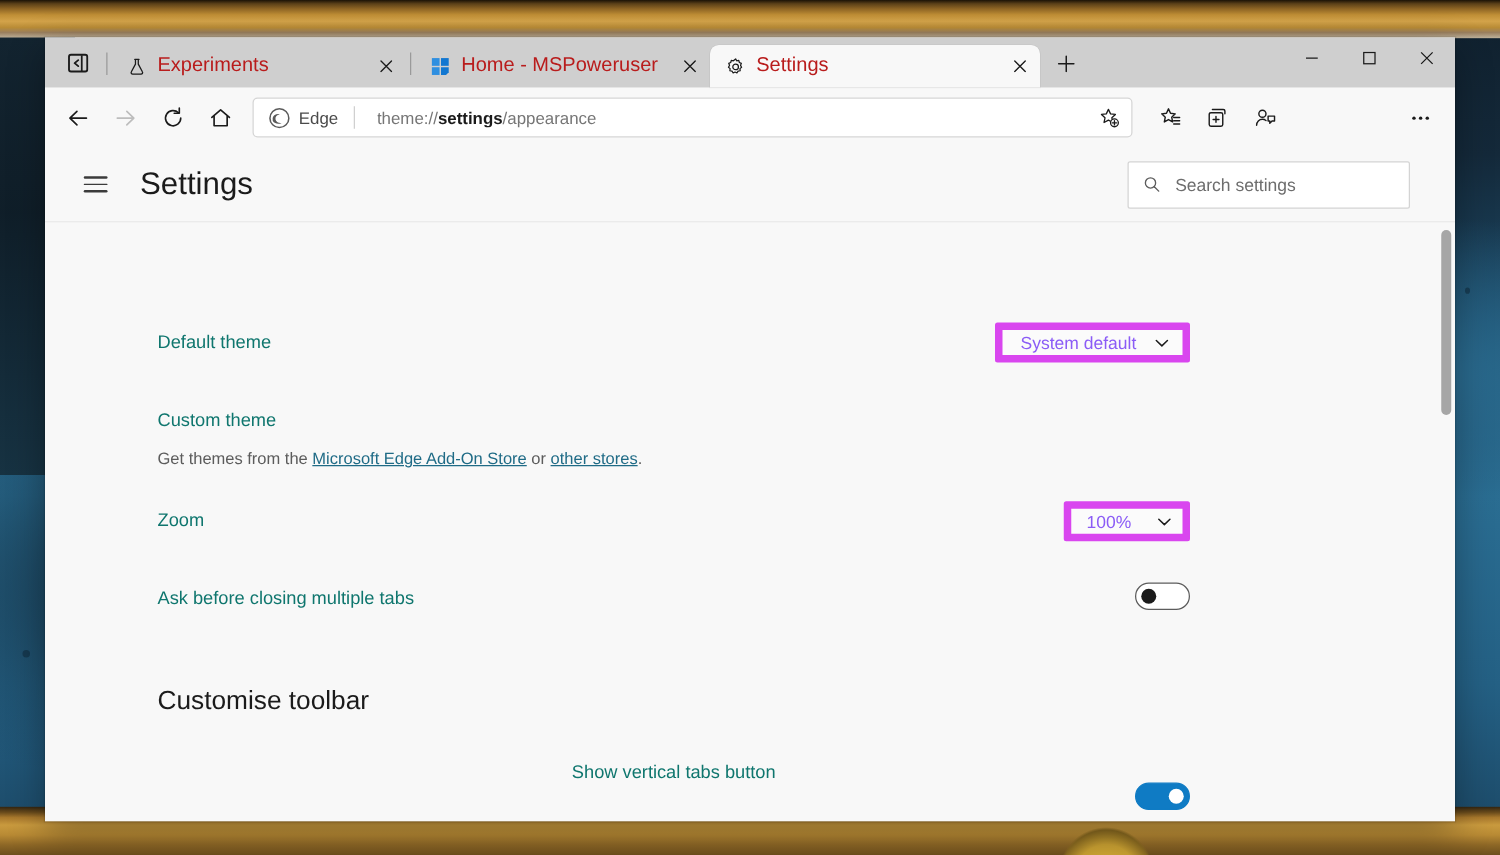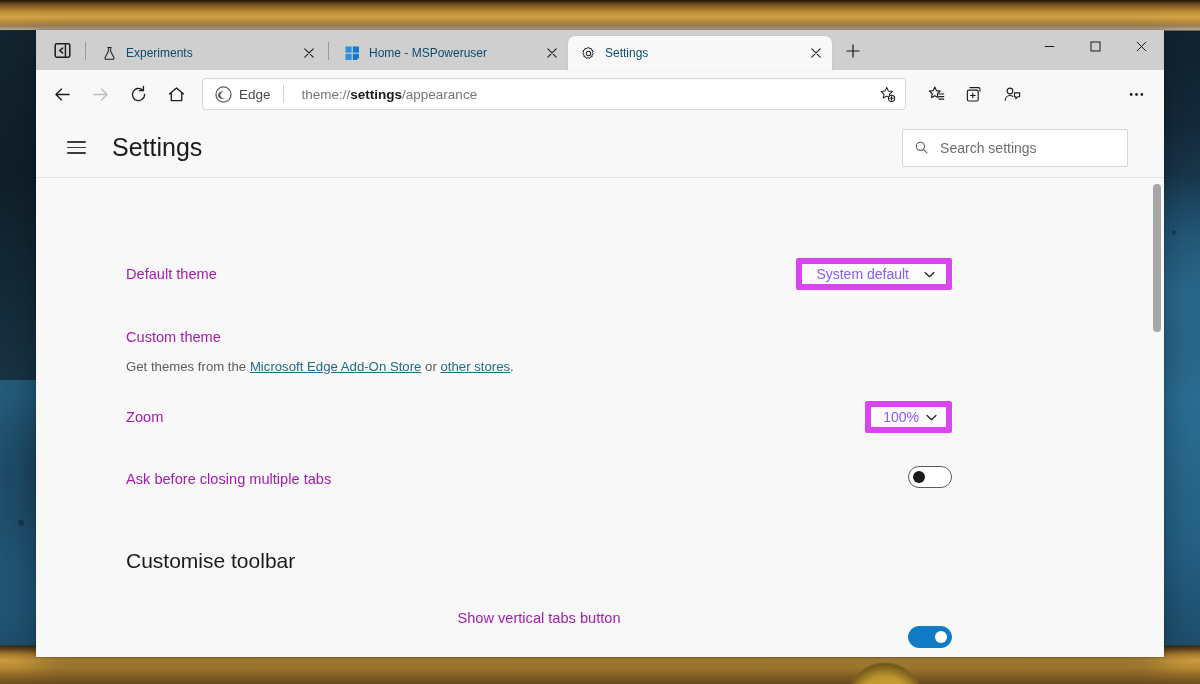--- a/index.html
+++ b/index.html
@@ -64,21 +64,21 @@
     width: 1px; height: 18px; background: #9a9a9a; margin: 0 3px 10px 3px; flex: none;
   }
   .tab {
     height: 34px; display: flex; align-items: center;
     padding: 0 6px 0 12px; gap: 9px;
     border-radius: 7px 7px 0 0; cursor: pointer; flex: none;
     position: relative;
   }
   .tab .favicon { width: 16px; height: 16px; flex: none; display:flex; align-items:center; justify-content:center;}
   .tab .title {
-    font-size: 12px; color: #0c4a6e; white-space: nowrap; overflow: hidden;
+    font-size: 16px; color: #b91c1c; white-space: nowrap; overflow: hidden;
     text-overflow: ellipsis; flex: 1 1 auto;
   }
   .tab .tabclose {
     width: 20px; height: 20px; flex: none; border-radius: 3px;
     display: flex; align-items: center; justify-content: center; cursor: pointer;
   }
   .tab.inactive { width: 236px; }
   .tab.active {
     width: 264px; background: #f8f8f8;
     box-shadow: 0 0 0 .5px rgba(0,0,0,.06);
@@ -153,32 +153,32 @@
     height: 478px; overflow: hidden; position: relative; background: #f8f8f8;
   }
   .content { padding: 44px 0 0 0; }
   .section-title {
     font-size: 21px; color: #1b1b1b; margin: 0 0 0 90px; font-weight: 400;
   }
   .row {
     display: flex; align-items: center; min-height: 36px;
     padding: 0 212px 0 90px;
   }
-  .row .label { font-size: 14.6px; color: #a21caf; }
+  .row .label { font-size: 14.6px; color: #0f766e; }
   .row .label.strong { font-weight: 400; }
   .row .ctrl { margin-left: auto; }
   .sub { font-size: 13.2px; color: #5c5c5c; margin: 4px 0 0 90px; }
   .sub a { color: #1f6b86; text-decoration: underline; cursor: pointer; }
 
   .select {
     height: 32px; min-width: 120px; background: #fbfbfb; border: 6px solid #d946ef;
     border-radius: 2px; display: inline-flex; align-items: center; justify-content: space-between;
     padding: 0 10px 0 14px; gap: 14px; cursor: pointer; font-size: 14px; color: #8b5cf6;
   }
-  .select.small { min-width: 76px; padding: 0 8px 0 12px; gap: 6px; }
+  .select.small { min-width: 76px; padding: 0 8px 0 12px; gap: 20px; }
 
   .toggle {
     width: 44px; height: 22px; border-radius: 11px; position: relative; cursor: pointer;
     flex: none; display: inline-block;
   }
   .toggle.off { background: #ffffff; border: 1px solid #5c5c5c; }
   .toggle.off .knob {
     position: absolute; left: 4px; top: 50%; transform: translateY(-50%);
     width: 12px; height: 12px; border-radius: 50%; background: #1b1b1b;
   }

